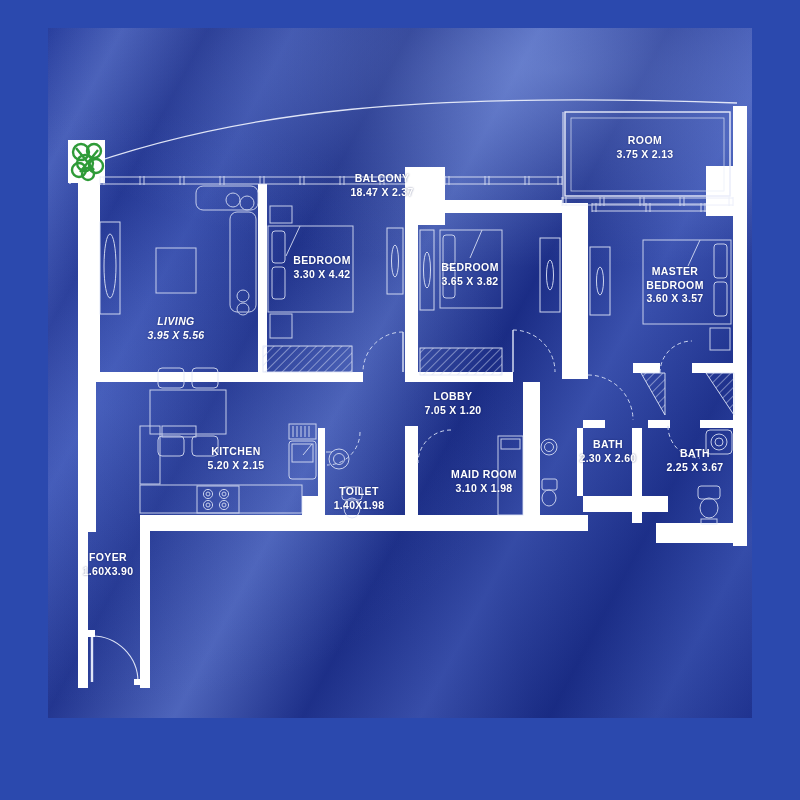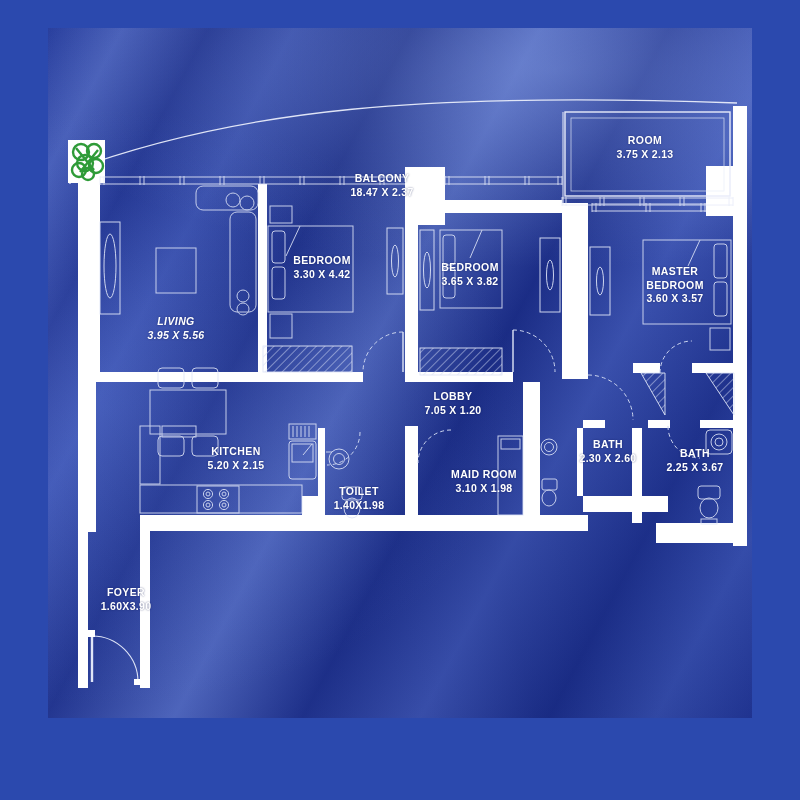--- a/index.html
+++ b/index.html
@@ -299,16 +299,16 @@
   <span class="dims">3.10 X 1.98</span>
 </div>
 <div class="room-label" style="left:608px;top:452px;">
   <span class="nm">BATH</span>
   <span class="dims">2.30 X 2.60</span>
 </div>
 <div class="room-label" style="left:695px;top:461px;">
   <span class="nm">BATH</span>
   <span class="dims">2.25 X 3.67</span>
 </div>
-<div class="room-label" style="left:126px;top:565px;margin-top:35px;">
+<div class="room-label" style="left:108px;top:565px;">
   <span class="nm">FOYER</span>
   <span class="dims">1.60X3.90</span>
 </div>
 
 </body></html>

